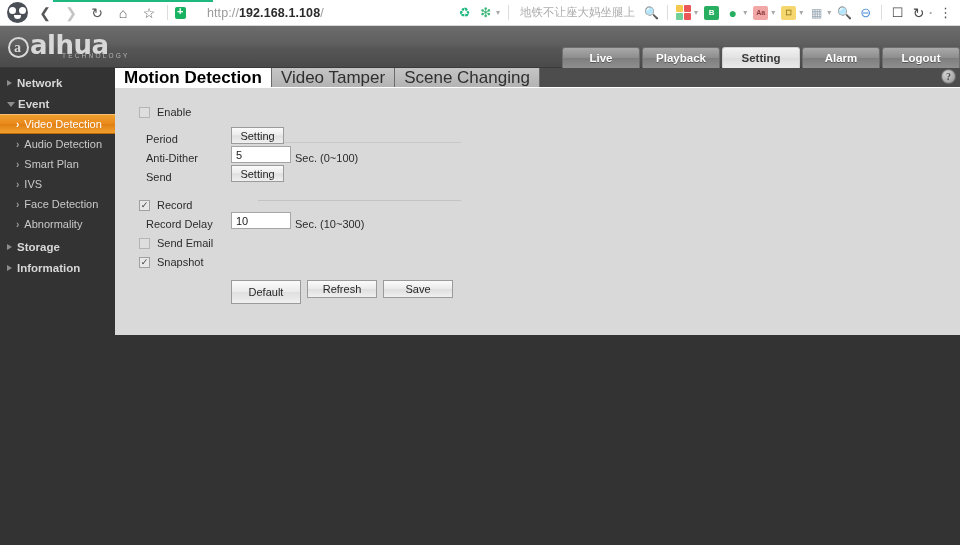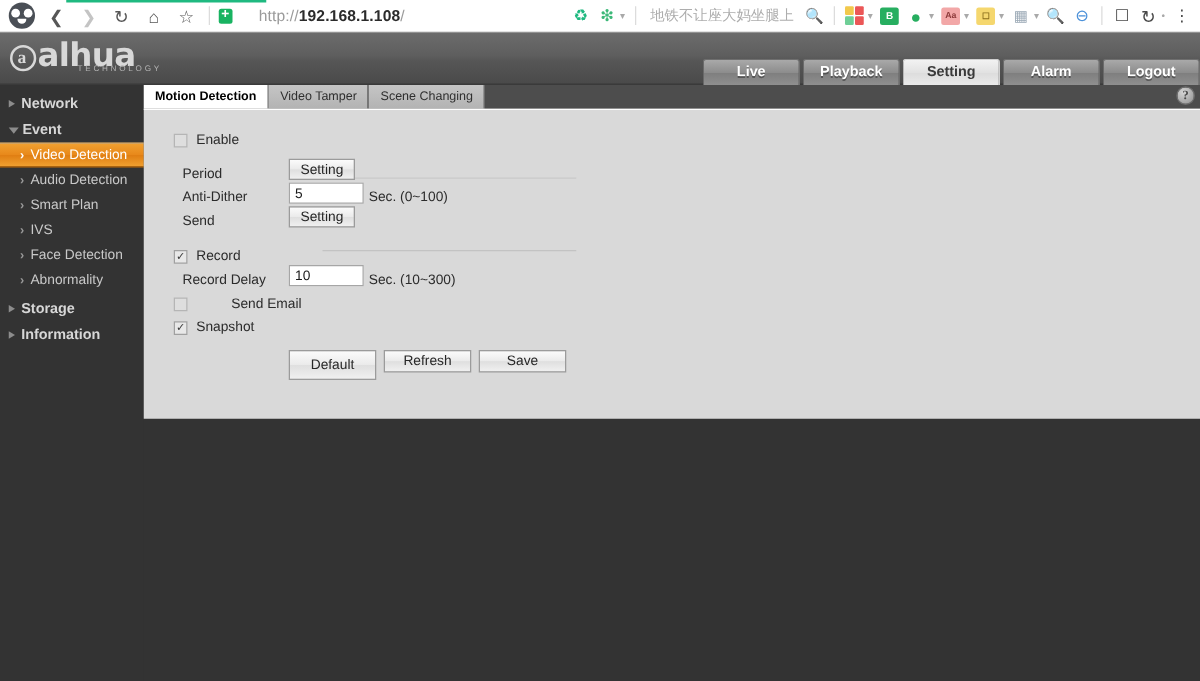--- a/index.html
+++ b/index.html
@@ -206,21 +206,21 @@
   }
   #tabstrip {
     position: absolute; left: 0; top: 0;
     height: 19px; width: 845px;
     background: #4d4d4d;
     display: flex; align-items: flex-end;
   }
   .ctab {
     height: 19px; padding: 0 9px;
     display: flex; align-items: center; justify-content: center;
-    font-size: 10px; color: #2f2f2f;
+    font-size: 17px; color: #2f2f2f;
     background: linear-gradient(to bottom, #c5c5c5 0%, #b3b3b3 100%);
     border-right: 1px solid #6a6a6a;
     cursor: pointer;
   }
   .ctab.active {
     background: #ffffff; color: #000000; font-weight: bold;
   }
   #help-ico {
     position: absolute; right: 4px; top: 1px;
     width: 15px; height: 15px; border-radius: 50%;
@@ -447,21 +447,21 @@
 
     <div class="form-row" style="left:24px; top:111px;">
       <span class="cb">✓</span>
       <span class="cb-lbl">Record</span>
     </div>
 
     <span class="f-lbl" style="left:31px; top:130px;">Record Delay</span>
     <input class="txt" style="position: absolute; left: 116px; top: 124px; width: 60px; height: 17px;" value="10">
     <span class="unit" style="left:180px; top:130px;">Sec. (10~300)</span>
 
-    <div class="form-row" style="left:24px; top:149px;gap:28px;">
+    <div class="form-row" style="left:24px; top:149px;">
       <span class="cb off"></span>
       <span class="cb-lbl">Send Email</span>
     </div>
 
     <div class="form-row" style="left:24px; top:168px;">
       <span class="cb">✓</span>
       <span class="cb-lbl">Snapshot</span>
     </div>
 
     <div class="btn" style="position:absolute; left:116px; top:192px; width:70px; height:24px;">Default</div>

